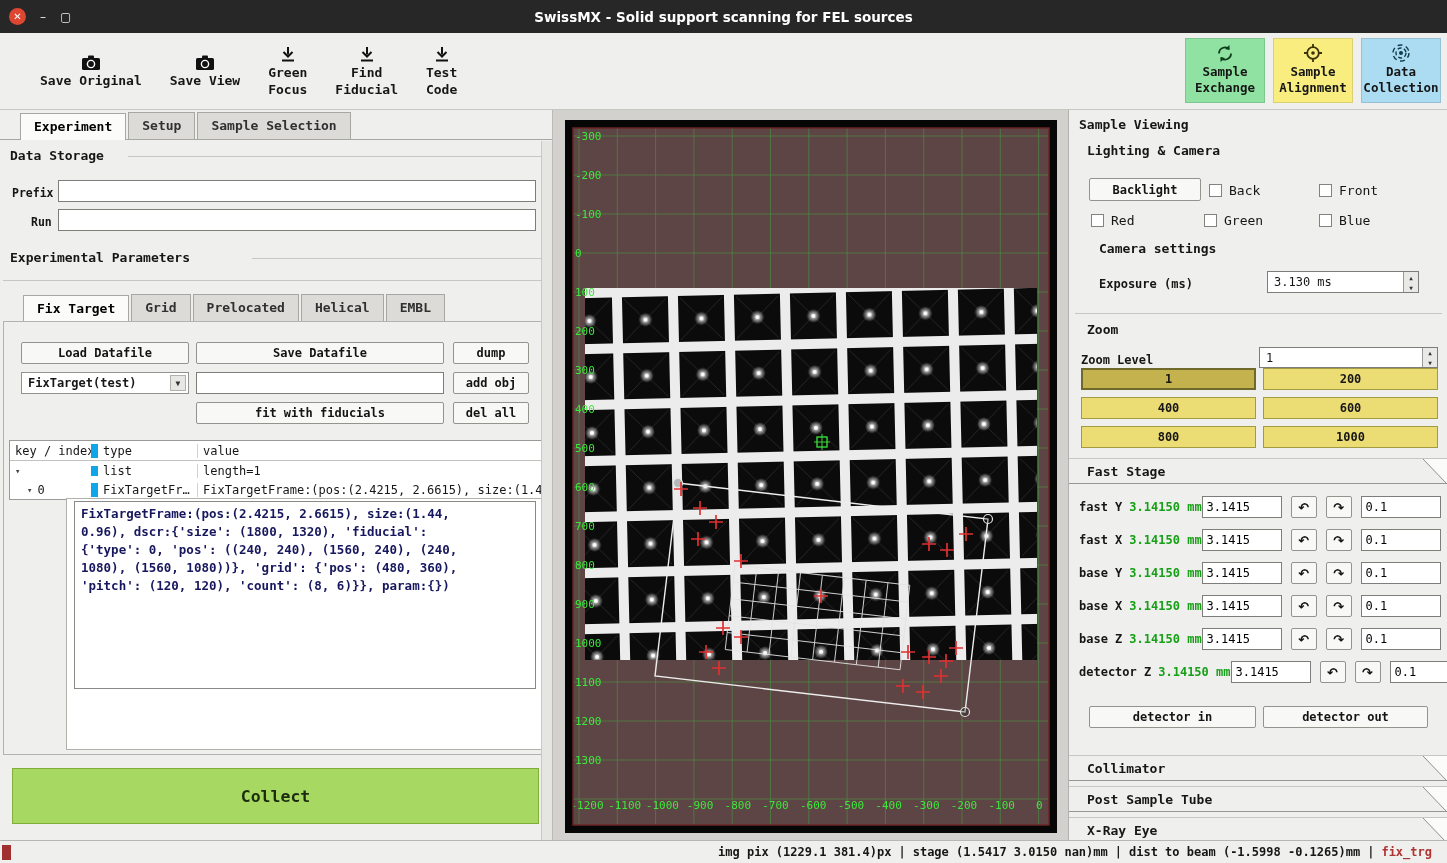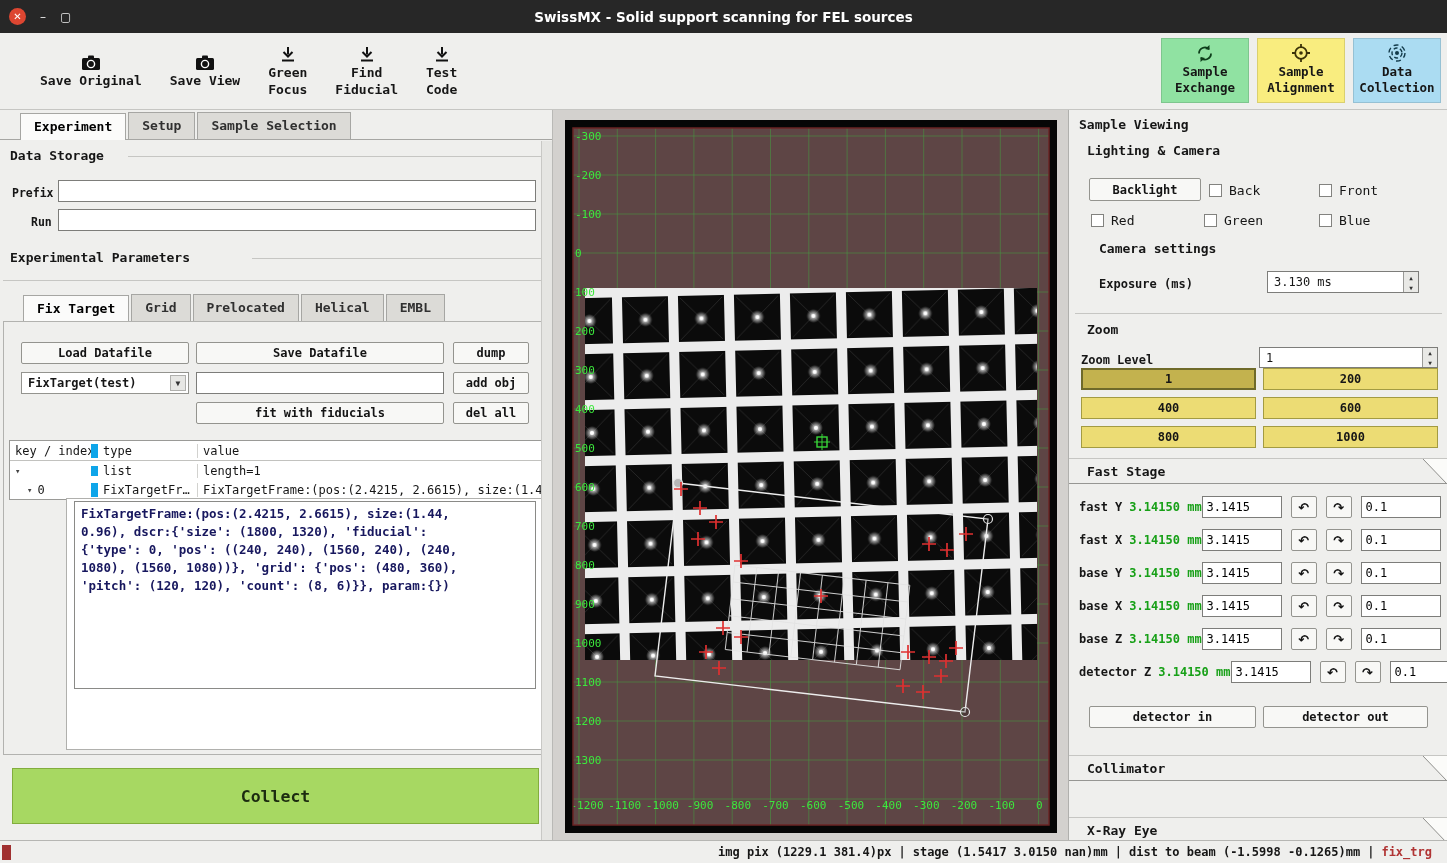--- a/index.html
+++ b/index.html
@@ -11,21 +11,21 @@
   .win-close { width:17px; height:17px; border-radius:50%; background:#dd4631; color:#fff; font-size:10px; display:flex; align-items:center; justify-content:center; margin-left:9px; font-family:"DejaVu Sans",sans-serif; font-weight:bold; }
   .win-glyph { color:#ececec; margin-left:14px; font-size:12px; font-family:"DejaVu Sans",sans-serif; }
   .titlebar-title { position:absolute; left:0; right:0; text-align:center; color:#ffffff; font-weight:bold; font-family:"DejaVu Sans","Liberation Sans",sans-serif; font-size:13.5px; pointer-events:none; }
 
   
   .toolbar { position:absolute; left:0; top:33px; width:1447px; height:77px; background:#efefed; border-bottom:1px solid #c6c6c3; }
   .toolbar-actions { position:absolute; left:26px; top:0; height:77px; display:flex; align-items:center; }
   .tool-btn { display:flex; flex-direction:column; align-items:center; justify-content:center; margin:0 14px; font-weight:bold; font-size:13px; text-align:center; line-height:1.25; cursor:default; }
   .tool-icon { height:18px; display:flex; align-items:flex-end; justify-content:center; margin-bottom:2px; }
   .toolbar-modes { position:absolute; right:6px; top:5px; display:flex; gap:8px; }
-  .mode-btn { width:88px; height:65px; display:flex; flex-direction:column; align-items:center; justify-content:center; font-weight:bold; font-size:12.5px; line-height:1.3; text-align:center; border:1px solid rgba(0,0,0,0.12); }
+  .mode-btn { width:80px; height:65px; display:flex; flex-direction:column; align-items:center; justify-content:center; font-weight:bold; font-size:12.5px; line-height:1.3; text-align:center; border:1px solid rgba(0,0,0,0.12); }
   .mode-btn .tool-icon { margin-bottom:1px; }
 
   
   .section-label { font-weight:bold; font-size:13px; white-space:nowrap; }
   .sep { position:absolute; height:1px; background:#c6c6c3; }
   .field-label { position:absolute; font-weight:bold; font-size:11.5px; }
   .tk-input { background:#fff; border:1px solid #7d7d7a; height:22px; font:12px "DejaVu Sans Mono",monospace; padding:0 4px; }
   .btn { background:#f8f8f6; border:1px solid #94948f; border-radius:2px; font-weight:bold; font-size:12px; font-family:inherit; display:flex; align-items:center; justify-content:center; color:#141414; cursor:default; }
   .abs { position:absolute; }
 
@@ -541,20 +541,27 @@
     <div class="zoom-btn" style="left: 194px; top: 287px;">600</div>
     <div class="zoom-btn" style="left: 12px; top: 316px;">800</div>
     <div class="zoom-btn" style="left: 194px; top: 316px;">1000</div>
     <div class="section-header" style="top: 645px;">
       <span class="section-label">Collimator</span>
       <span class="fold"><svg width="24" height="25" viewBox="0 0 24 25">
           <polygon points="0,0 24,0 24,25" fill="#fbfbf9"></polygon>
           <line x1="0" y1="0" x2="24" y2="25" stroke="#8f8f8c" stroke-width="1"></line>
         </svg></span>
     </div>
+    <div class="section-header" style="top: 676px;">
+      <span class="section-label">Post Sample Tube</span>
+      <span class="fold"><svg width="24" height="25" viewBox="0 0 24 25">
+          <polygon points="0,0 24,0 24,25" fill="#fbfbf9"></polygon>
+          <line x1="0" y1="0" x2="24" y2="25" stroke="#8f8f8c" stroke-width="1"></line>
+        </svg></span>
+    </div>
     <div class="section-header" style="top: 707px;">
       <span class="section-label">X-Ray Eye</span>
       <span class="fold"><svg width="24" height="25" viewBox="0 0 24 25">
           <polygon points="0,0 24,0 24,25" fill="#fbfbf9"></polygon>
           <line x1="0" y1="0" x2="24" y2="25" stroke="#8f8f8c" stroke-width="1"></line>
         </svg></span>
     </div>
   </div>
 
 <div class="statusbar">

